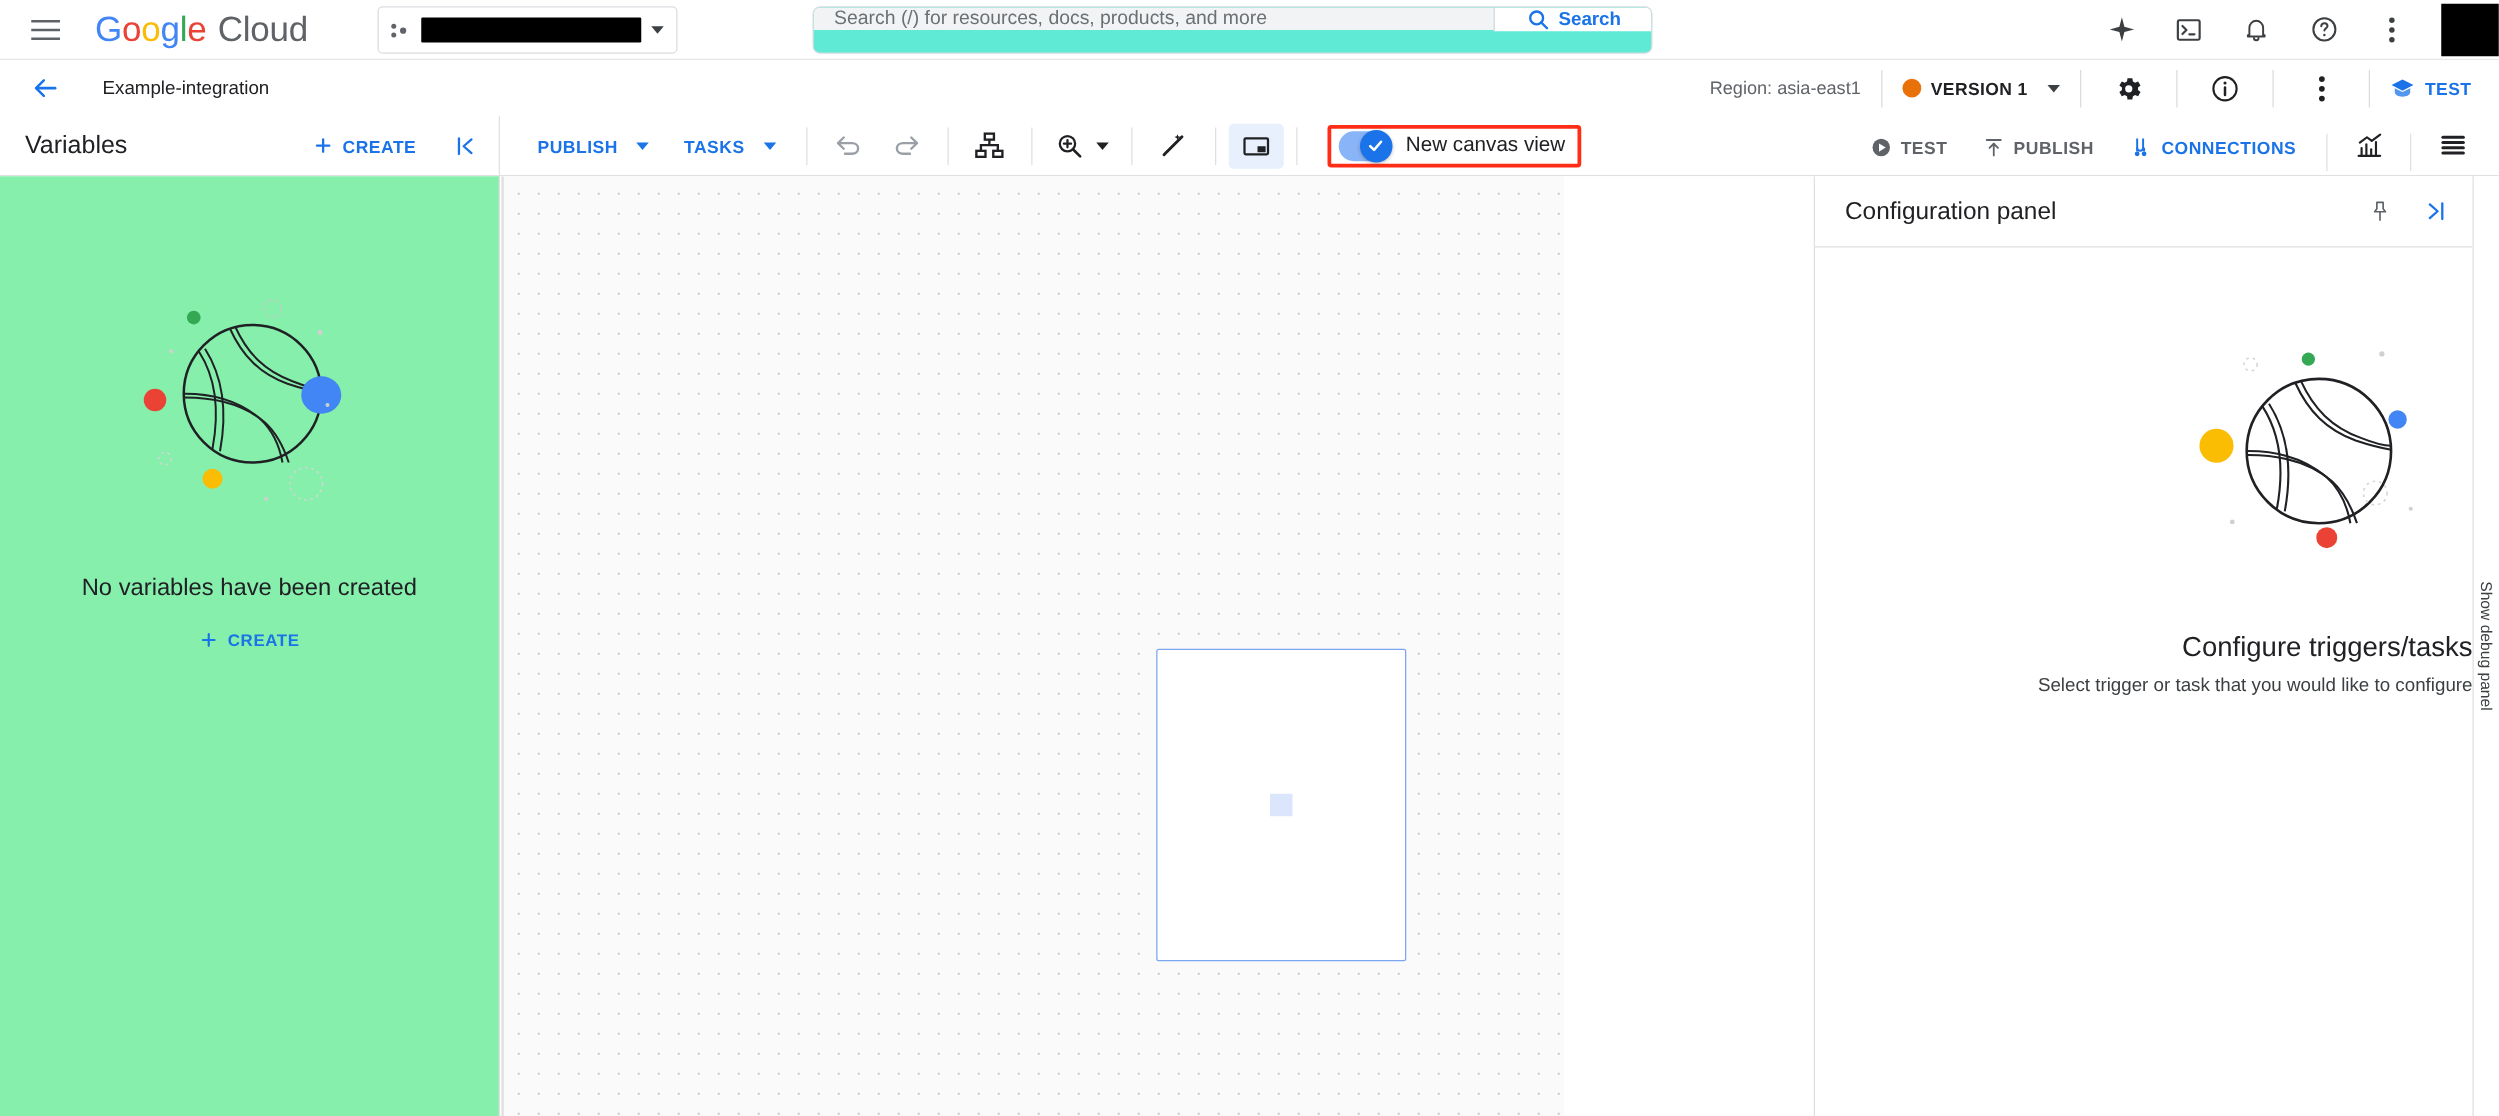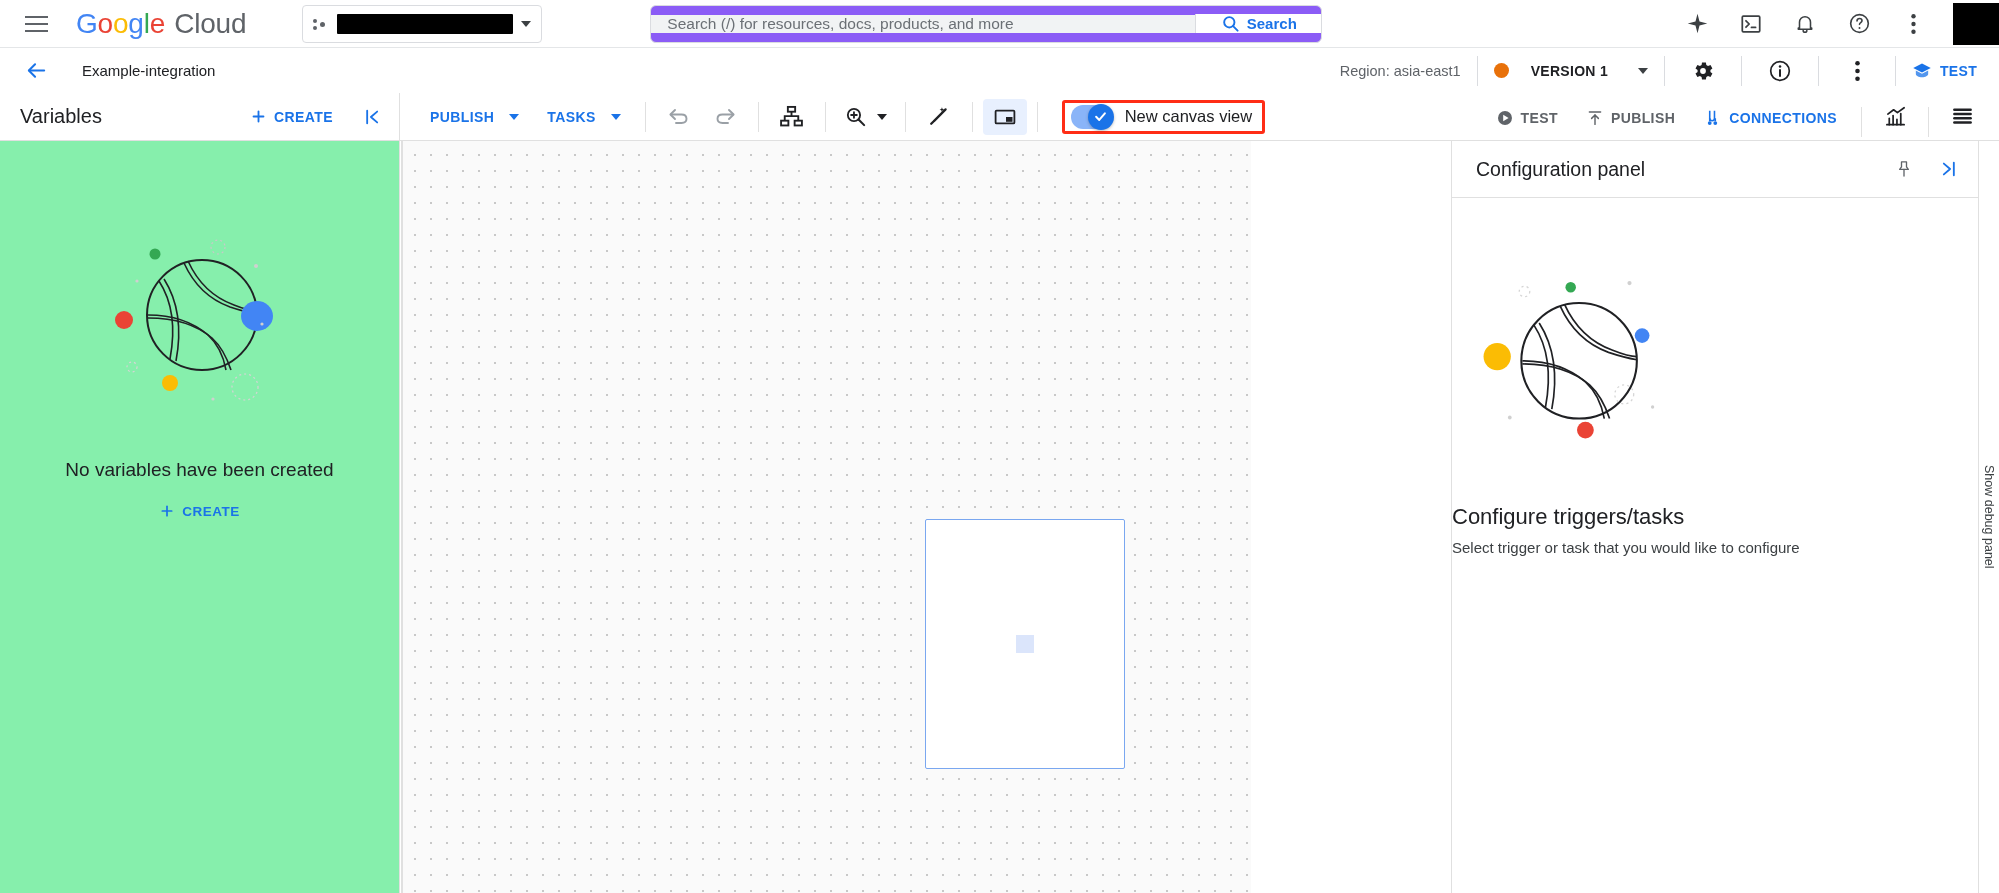--- a/index.html
+++ b/index.html
@@ -42,22 +42,22 @@
   .proj-dots i:nth-child(2){ width:4px;height:4px; left:0; top:10px;}
   .proj-dots i:nth-child(3){ width:5px;height:5px; left:7px; top:6px;}
   .proj-redacted { flex:1; height: 20px; background:#000; border-radius:1px; }
   .caret-down {
     width:0;height:0;border-left:5px solid transparent;border-right:5px solid transparent;
     border-top:6px solid #3c4043; margin-left: 8px; flex:0 0 auto;
   }
 
   .searchwrap {
     margin-left: 108px; height: 38px; width: 672px;
-    display: flex; align-items: center;
-    border: 1px solid #dadce0; border-radius: 6px; overflow: hidden; background:#8b5cf6;
+    display: flex; align-items: flex-start;
+    border: 1px solid #dadce0; border-radius: 6px; overflow: hidden; background:#5eead4;
   }
   .searchwrap input {
     flex: 1; border: 0; outline: none; background: #f1f3f4;
     font-size: 15.5px; color: #3c4043; padding: 0 16px;
     font-family: "Liberation Sans", sans-serif;
   }
   .searchwrap input::placeholder { color:#6b7075; }
   .search-btn {
     width: 126px; background:#fff; border-left:1px solid #dadce0;
     display:flex; align-items:center; justify-content:center; gap:7px;
@@ -74,21 +74,21 @@
   
   .titlebar {
     position:absolute; left:0; top:48px; width:1999px; height:45px;
     background:#fff; display:flex; align-items:center;
   }
   .back-arrow { width: 48px; height:40px; margin-left: 12px; display:flex; align-items:center; justify-content:center; cursor:pointer;}
   .page-title { margin-left: 22px; font-size: 15px; color:#202124; font-weight:400; white-space:nowrap;}
   .tb-right { margin-left:auto; display:flex; align-items:center; height:100%;}
   .region-label { font-size: 14.5px; color:#5f6368; white-space:nowrap; }
   .vdivide { width:1px; height:30px; background:#dadce0; margin: 0 16px; }
-  .version-chip { display:flex; align-items:center; gap:22px; cursor:pointer; white-space:nowrap;}
+  .version-chip { display:flex; align-items:center; gap:8px; cursor:pointer; white-space:nowrap;}
   .ver-dot { width:15px;height:15px;border-radius:50%; background:#E8710A; }
   .version-chip .vtext { font-size:14px; font-weight:700; color:#202124; letter-spacing:.3px;}
   .tb-icon { width:44px;height:44px;display:flex;align-items:center;justify-content:center;cursor:pointer;color:#202124;}
   .learn-btn { display:flex;align-items:center;gap:8px;color:#1a73e8;font-size:14px;font-weight:700;cursor:pointer; letter-spacing:.3px; padding-right: 22px;}
 
   
   .toolbar {
     position:absolute; left:0; top:93px; width:1999px; height:48px;
     background:#fff; border-bottom:1px solid #e0e0e0; display:flex; align-items:center;
   }
@@ -164,21 +164,21 @@
     position:absolute; left:1451px; top:0; width:527px; height:752px; background:#fff;
     border-left:1px solid #e0e0e0;
   }
   .config-head {
     height: 57px; display:flex; align-items:center; border-bottom:1px solid #e0e0e0;
   }
   .config-title { margin-left: 24px; font-size: 19.5px; color:#202124;}
   .config-head .hr-ic { margin-left:auto; }
   .cfg-icon { width:44px;height:44px;display:flex;align-items:center;justify-content:center;cursor:pointer;color:#5f6368;}
   .cfg-icon.blue { color:#1a73e8; margin-right: 8px; }
-  .config-body { display:flex; flex-direction:column; align-items:flex-start; padding-top: 62px;}
+  .config-body { display:flex; flex-direction:column; align-items:flex-end; padding-top: 62px;}
   .cfg-empty-title { margin-top: 30px; font-size: 22px; color:#202124;}
   .cfg-empty-sub { margin-top: 9px; font-size: 15px; color:#3c4043;}
 
   
   .debug-rail {
     position:absolute; left:1978px; top:0; width:21px; height:752px;
     background:#fff; border-left:1px solid #e0e0e0;
     display:flex; align-items:center; justify-content:center; cursor:pointer;
   }
   .debug-rail span {

